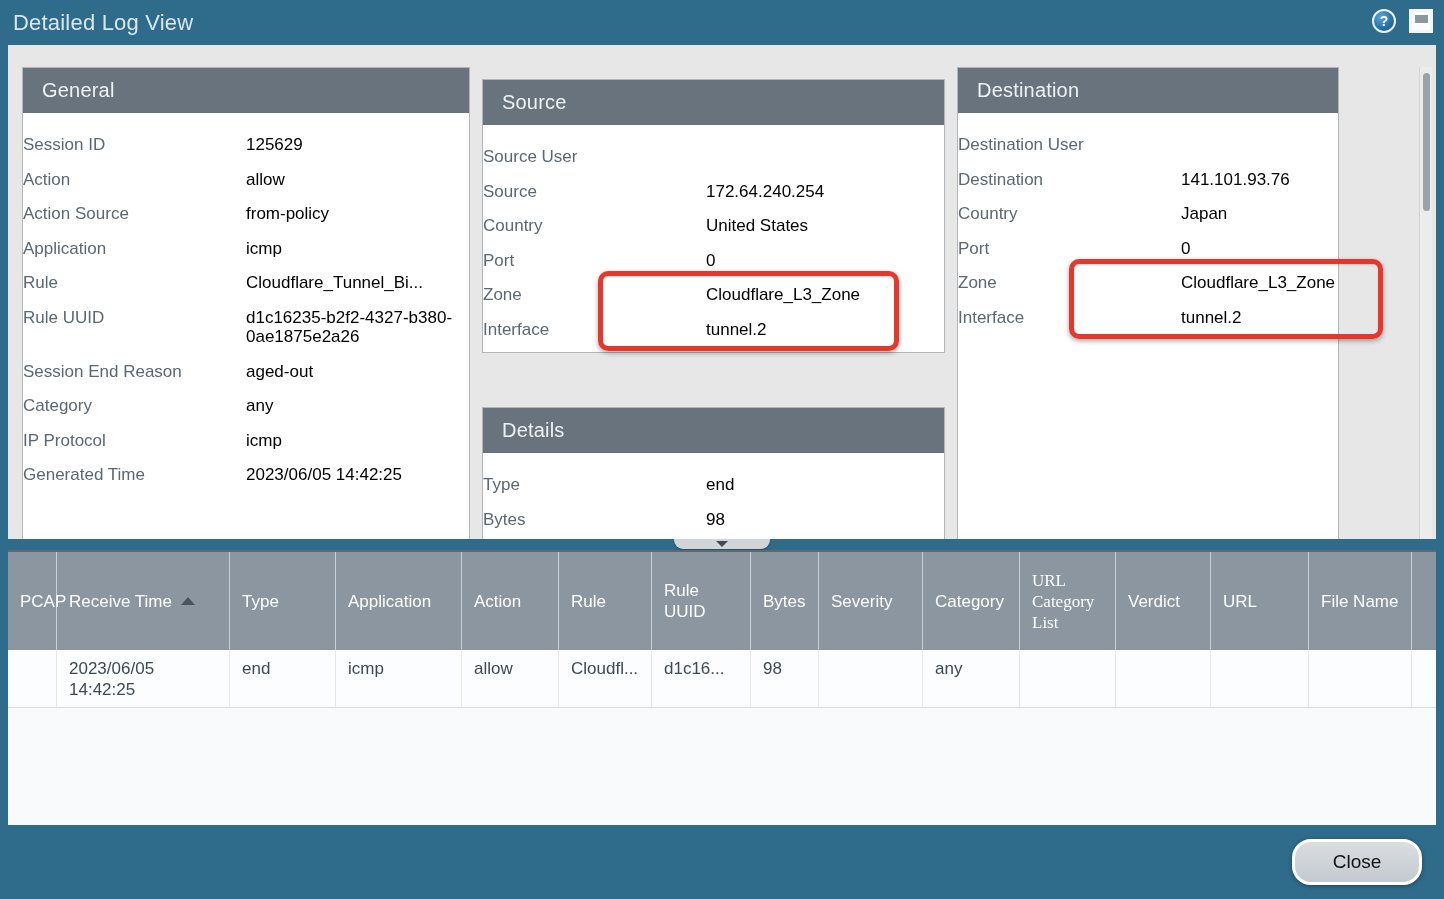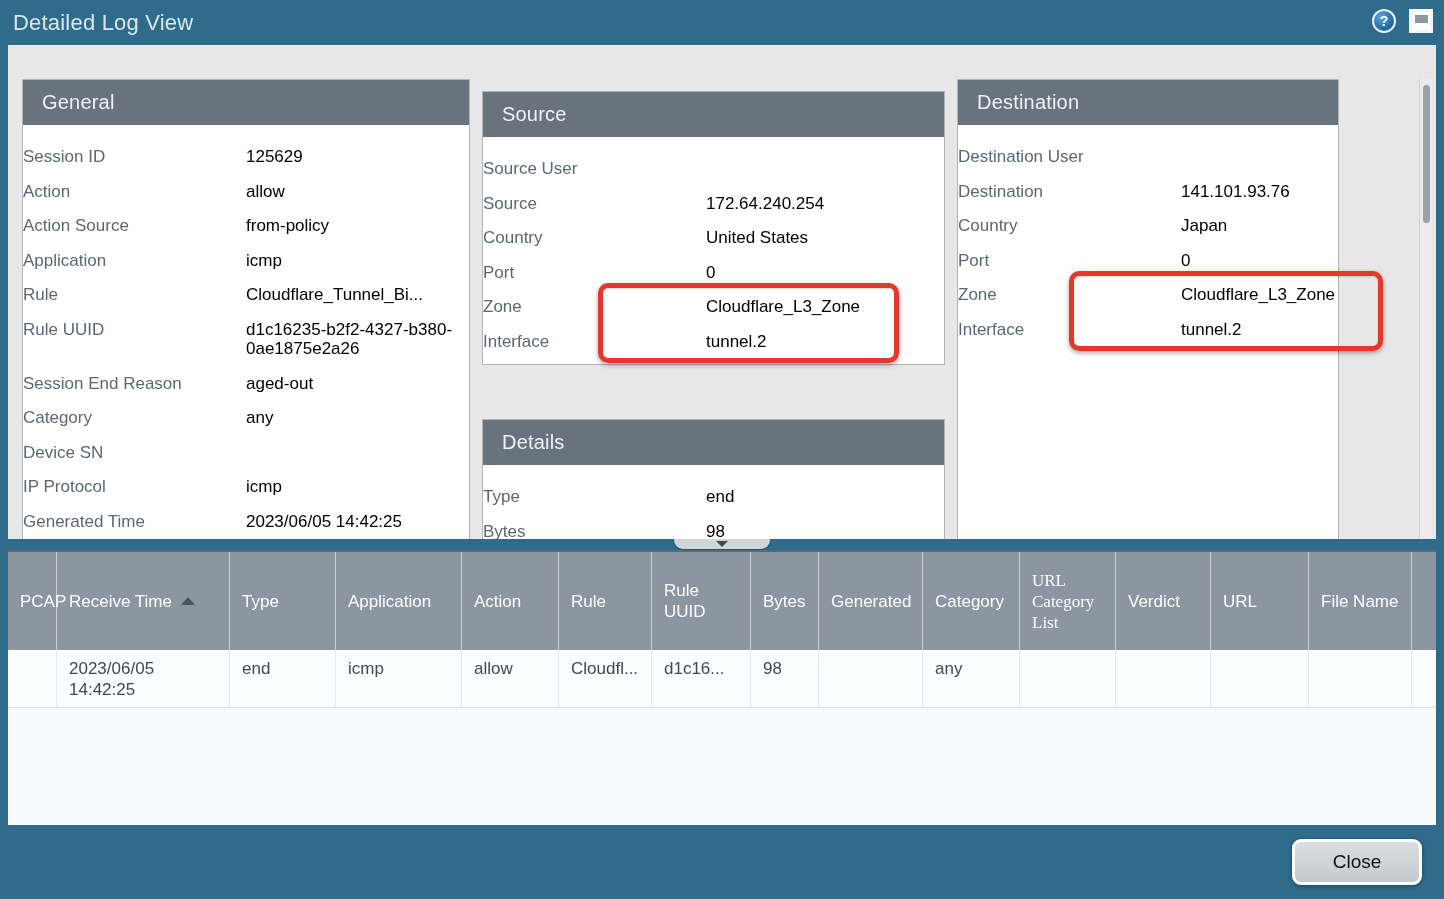--- a/index.html
+++ b/index.html
@@ -30,21 +30,21 @@
     border:3px solid #f2f6f8; background:#ffffff; cursor:pointer;
   }
   .win-icon .bar { margin:3px auto 0; width:13px; height:8px; background:#8d979e; }
 
   
   .content {
     position:absolute; left:8px; top:45px; width:1428px; height:780px;
     background:#e7e7e7;
   }
 
-  .panels-region { position:absolute; left:0; top:16px; width:1428px; height:494px; overflow:hidden; }
+  .panels-region { position:absolute; left:0; top:4px; width:1428px; height:494px; overflow:hidden; }
 
   .panel { position:absolute; background:#ffffff; border:1px solid #b3b6b8; }
   .p-general     { left:14px;  top:18px;  width:448px; height:600px; }
   .p-source      { left:474px; top:18px;  width:463px; height:274px;margin-top:12px; }
   .p-details     { left:474px; top:323px; width:463px; height:230px;margin-top:35px; }
   .p-destination { left:949px; top:18px;  width:382px; height:476px; }
 
   .panel-header {
     height:45px; background:#68737d; color:#eef2f4;
     font-size:20px; display:flex; align-items:center; padding-left:19px;
@@ -116,21 +116,21 @@
   .tri-up {
     display:inline-block; margin-left:9px;
     width:0; height:0; border-left:7px solid transparent; border-right:7px solid transparent;
     border-bottom:8px solid #49545e;
   }
 
   
   .close-btn {
     position:absolute; right:22px; top:839px; width:130px; height:46px;
     background:linear-gradient(#dadee1, #c3c9cf);
-    border:3px solid #ffffff; border-radius:9px;
+    border:3px solid #ffffff; border-radius:19px;
     font-family:"Liberation Sans", sans-serif;
     font-size:19px; color:#111; cursor:pointer;
     box-shadow:0 1px 4px rgba(0,0,0,.35);
   }
 </style>
 </head>
 <body>
 
 <div class="titlebar">
   <div class="dialog-title">Detailed Log View</div>
@@ -175,24 +175,20 @@
           </div>
         <div class="prow">
             <span class="plabel">Session End Reason</span>
             <span class="pvalue">aged-out</span>
           </div>
         <div class="prow">
             <span class="plabel">Category</span>
             <span class="pvalue">any</span>
           </div>
         <div class="prow">
-            <span class="plabel">Device SN</span>
-            <span class="pvalue"></span>
-          </div>
-        <div class="prow">
             <span class="plabel">IP Protocol</span>
             <span class="pvalue">icmp</span>
           </div>
         <div class="prow">
             <span class="plabel">Generated Time</span>
             <span class="pvalue">2023/06/05 14:42:25</span>
           </div>
       </div>
     </div>
 
@@ -314,21 +310,21 @@
       <div class="th c5">
           <span>Rule</span>
         </div>
       <div class="th c6">
           <span>Rule UUID</span>
         </div>
       <div class="th c7">
           <span>Bytes</span>
         </div>
       <div class="th c8">
-          <span>Generated</span>
+          <span>Severity</span>
         </div>
       <div class="th c9">
           <span>Category</span>
         </div>
       <div class="th c10">
           <span>URL Category List</span>
         </div>
       <div class="th c11">
           <span>Verdict</span>
         </div>

